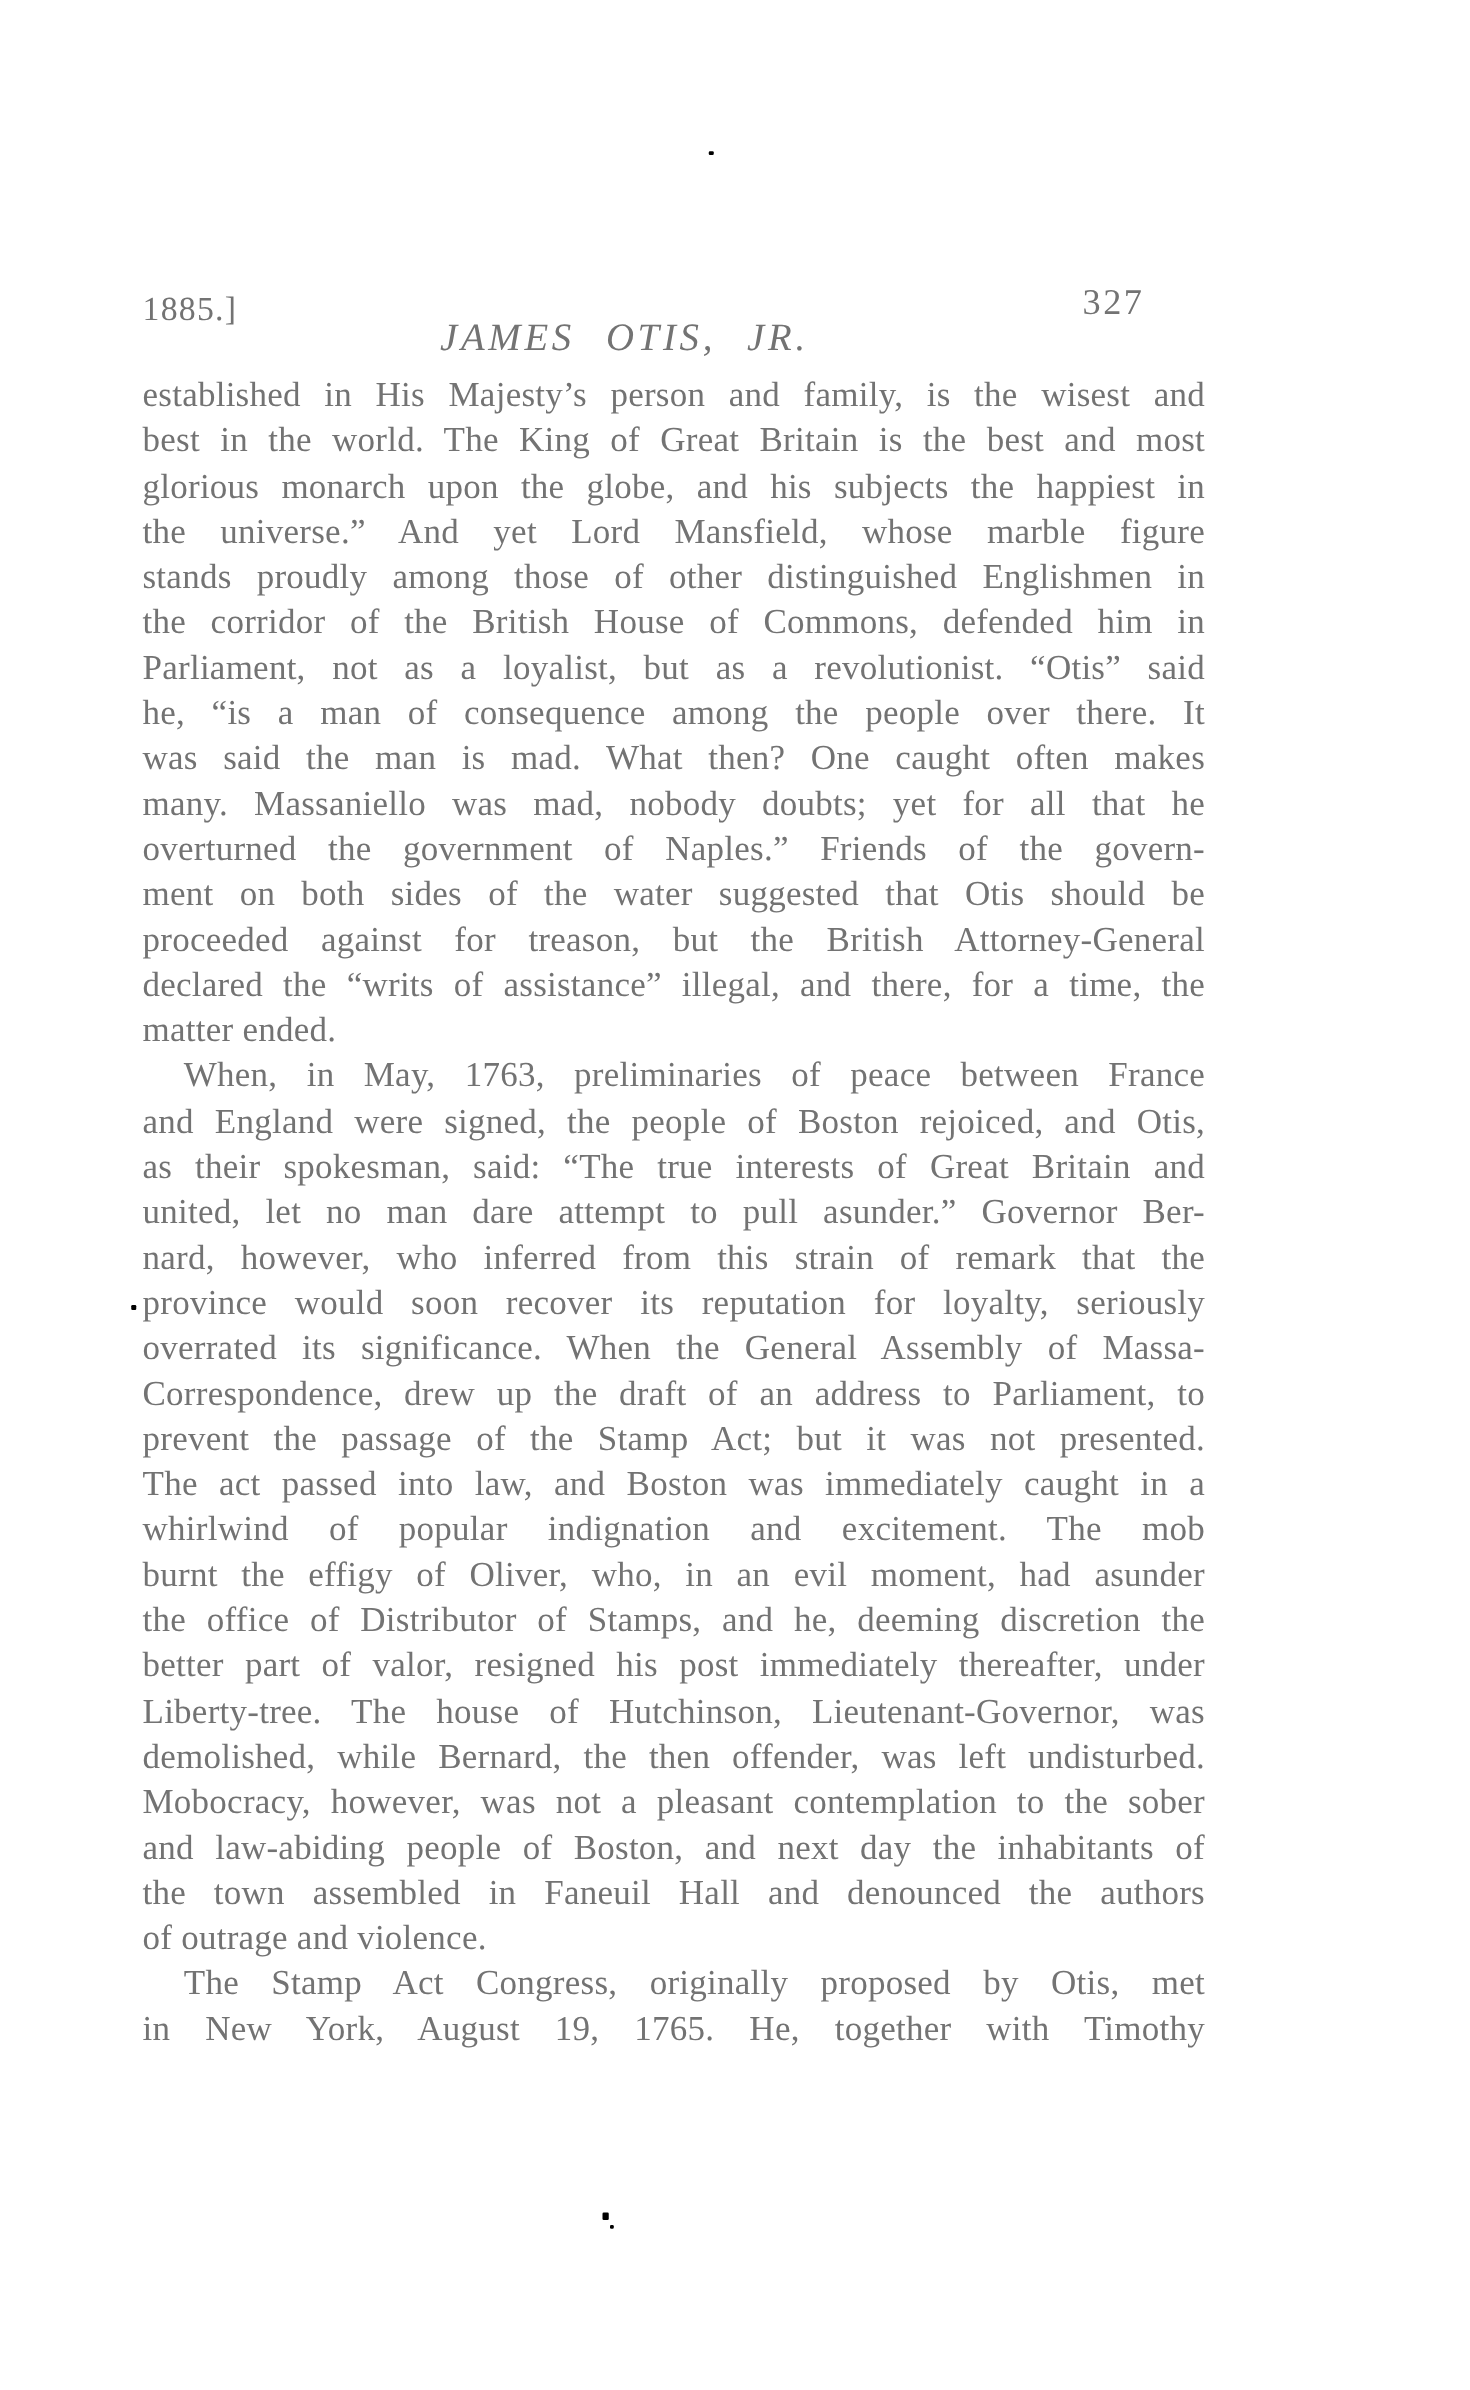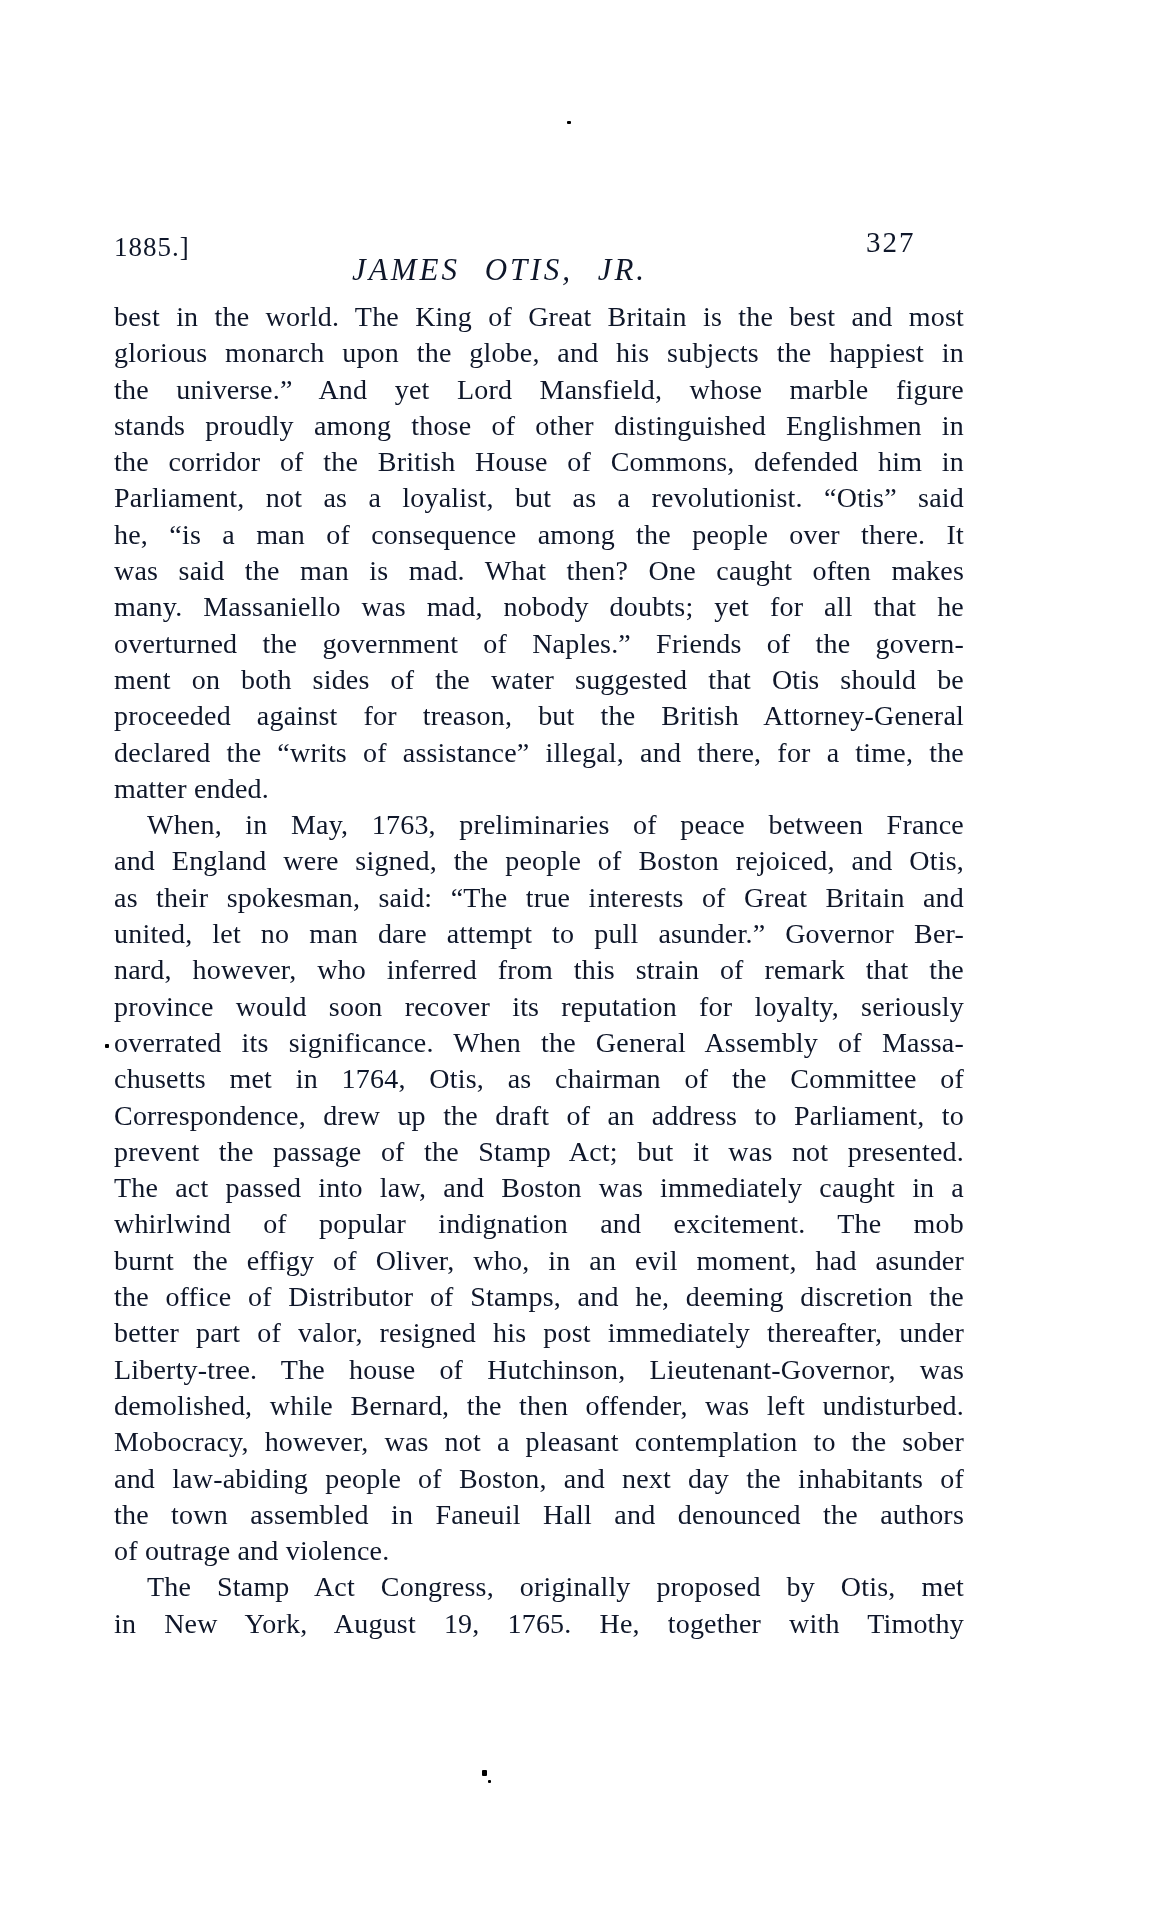--- a/index.html
+++ b/index.html
@@ -7,21 +7,21 @@
     padding: 0;
     background: #ffffff;
   }
   #page {
     position: relative;
     width: 1176px;
     height: 1912px;
     background: #ffffff;
     overflow: hidden;
     font-family: "Liberation Serif", serif;
-    color: #0f172a;
+    color: #737373;
   }
   
   #running-head {
     position: absolute;
     left: 0;
     top: 224px;
     width: 1176px;
     height: 44px;
   }
   #head-date {
@@ -85,20 +85,21 @@
 
 <div id="page">
 
   <div id="running-head">
     <span id="head-date">1885.]</span>
     <span id="head-title">JAMES OTIS, JR.</span>
     <span id="head-page-number">327</span>
   </div>
 
   <div id="body-text">
+      <div class="line">established in His Majesty’s person and family, is the wisest and</div>
       <div class="line">best in the world.  The King of Great Britain is the best and most</div>
       <div class="line">glorious monarch upon the globe, and his subjects the happiest in</div>
       <div class="line">the universe.”  And yet Lord Mansfield, whose marble figure</div>
       <div class="line">stands proudly among those of other distinguished Englishmen in</div>
       <div class="line">the corridor of the British House of Commons, defended him in</div>
       <div class="line">Parliament, not as a loyalist, but as a revolutionist.  “Otis” said</div>
       <div class="line">he, “is a man of consequence among the people over there.  It</div>
       <div class="line">was said the man is mad.  What then? One caught often makes</div>
       <div class="line">many.  Massaniello was mad, nobody doubts; yet for all that he</div>
       <div class="line">overturned the government of Naples.”  Friends of the govern-</div>
@@ -106,21 +107,20 @@
       <div class="line">proceeded against for treason, but the British Attorney-General</div>
       <div class="line">declared the “writs of assistance” illegal, and there, for a time, the</div>
       <div class="line unjust">matter ended.</div>
       <div class="line indent">When, in May, 1763, preliminaries of peace between France</div>
       <div class="line">and England were signed, the people of Boston rejoiced, and Otis,</div>
       <div class="line">as their spokesman, said: “The true interests of Great Britain and</div>
       <div class="line">united, let no man dare attempt to pull asunder.”  Governor Ber-</div>
       <div class="line">nard, however, who inferred from this strain of remark that the</div>
       <div class="line">province would soon recover its reputation for loyalty, seriously</div>
       <div class="line">overrated its significance.  When the General Assembly of Massa-</div>
-      <div class="line">chusetts met in 1764, Otis, as chairman of the Committee of</div>
       <div class="line">Correspondence, drew up the draft of an address to Parliament, to</div>
       <div class="line">prevent the passage of the Stamp Act; but it was not presented.</div>
       <div class="line">The act passed into law, and Boston was immediately caught in a</div>
       <div class="line">whirlwind of popular indignation and excitement.  The mob</div>
       <div class="line">burnt the effigy of Oliver, who, in an evil moment, had asunder</div>
       <div class="line">the office of Distributor of Stamps, and he, deeming discretion the</div>
       <div class="line">better part of valor, resigned his post immediately thereafter, under</div>
       <div class="line">Liberty-tree.  The house of Hutchinson, Lieutenant-Governor, was</div>
       <div class="line">demolished, while Bernard, the then offender, was left undisturbed.</div>
       <div class="line">Mobocracy, however, was not a pleasant contemplation to the sober</div>

